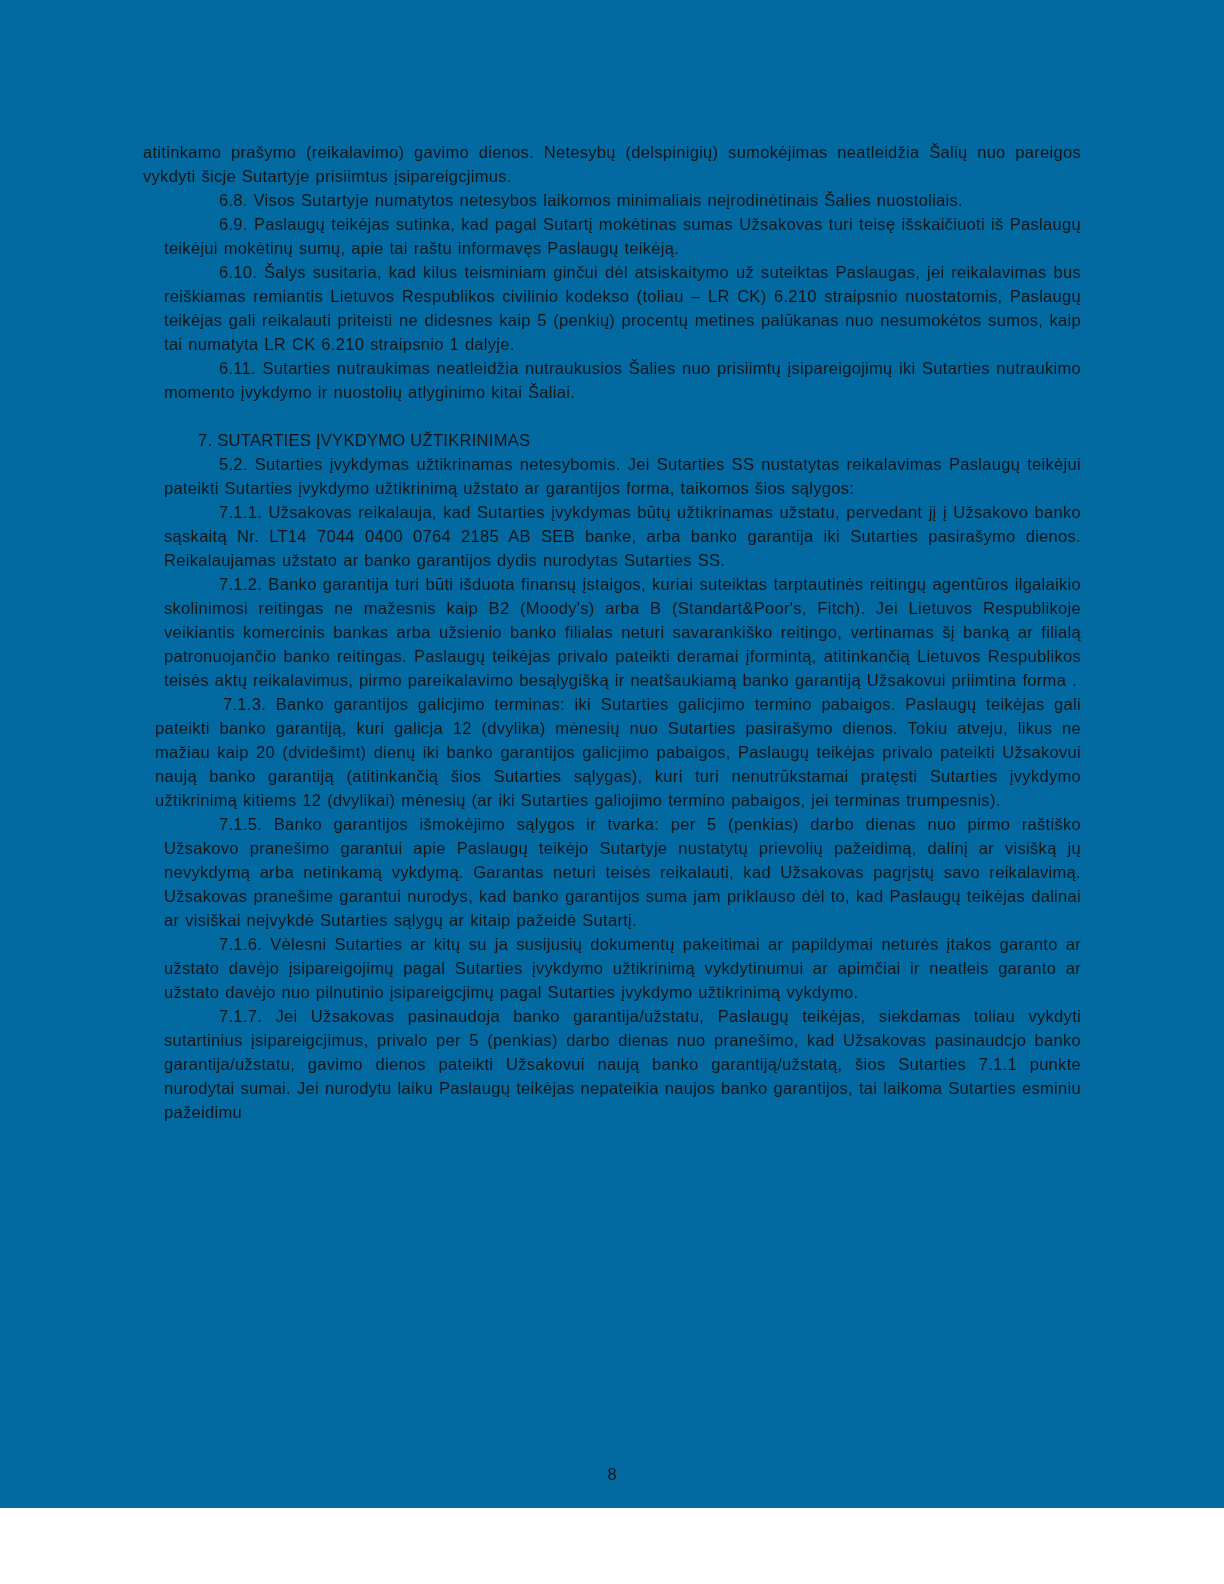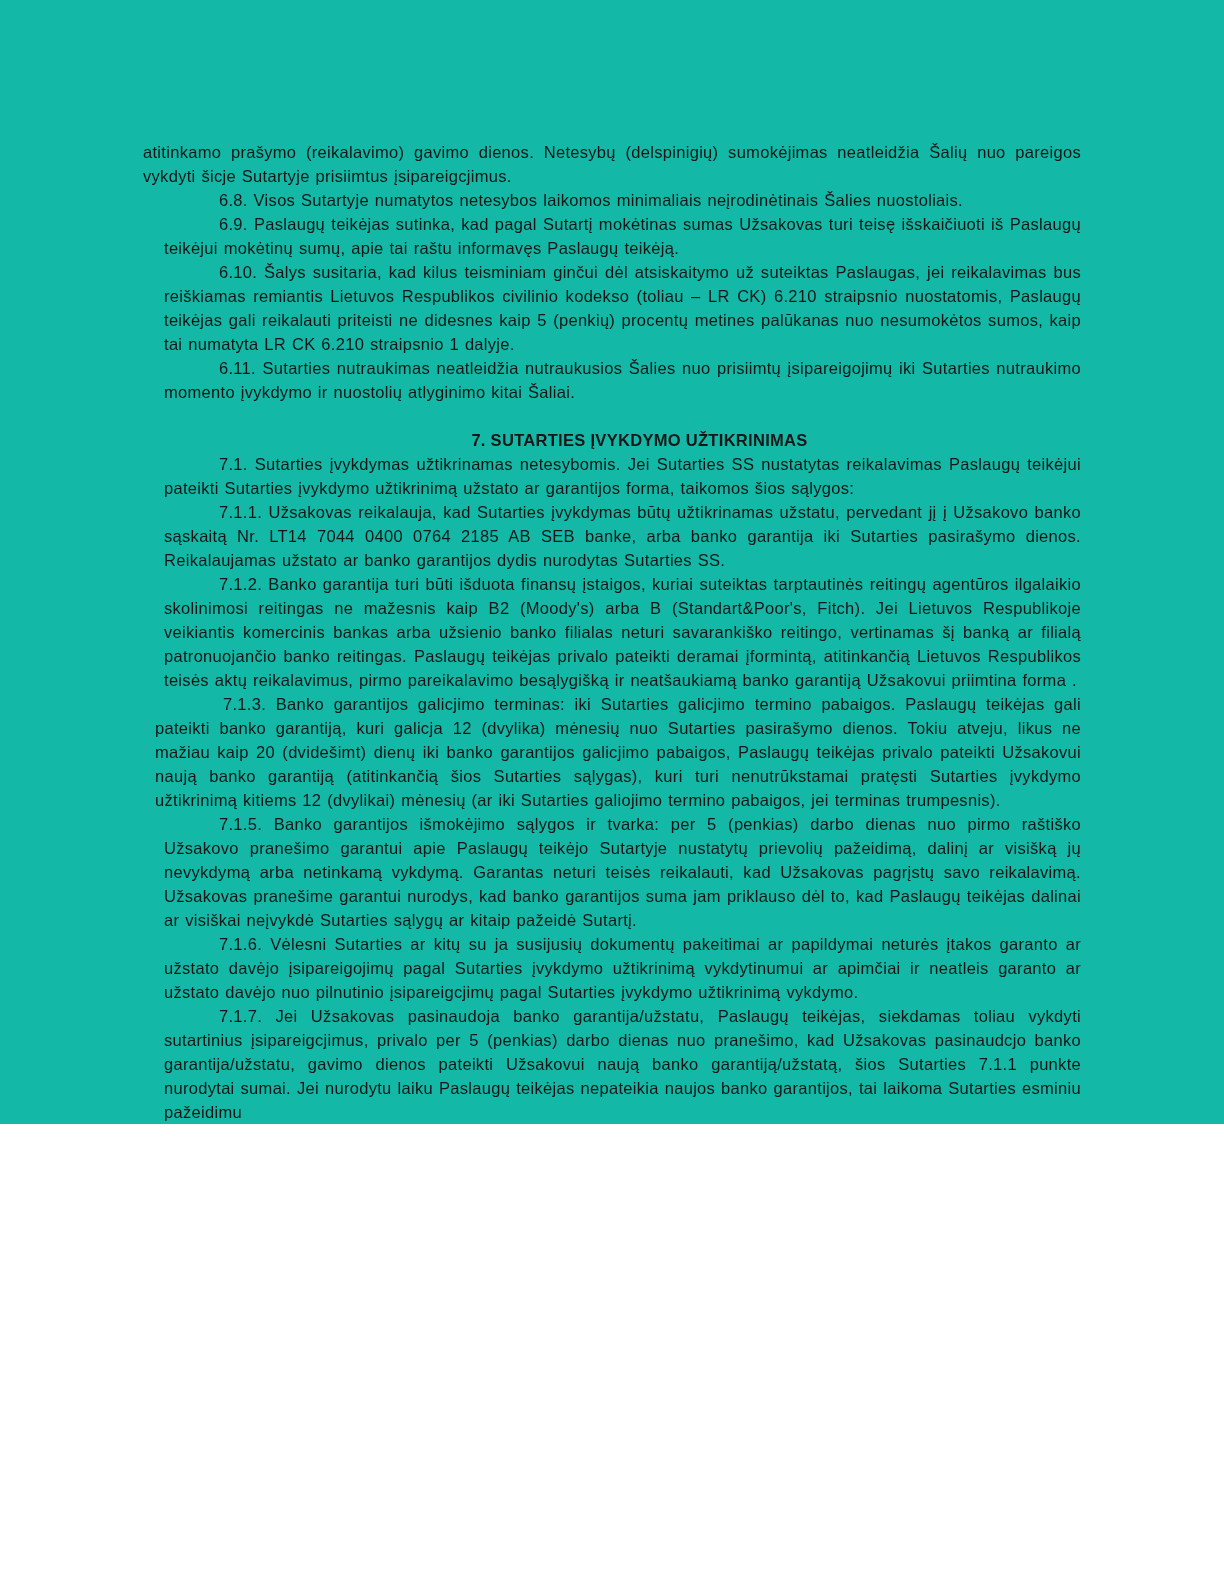--- a/index.html
+++ b/index.html
@@ -9,22 +9,22 @@
   }
   body {
     width: 1224px;
     height: 1584px;
     font-family: "Liberation Sans", "DejaVu Sans", sans-serif;
     color: #161616;
   }
   .page {
     position: relative;
     width: 1224px;
-    height: 1124px;
-    background: #14b8a6;
+    height: 1508px;
+    background: #0369a1;
     overflow: hidden;
   }
   .doc-body {
     position: absolute;
     left: 143px;
     top: 140px;
     width: 938px;
   }
   .para {
     margin: 0;
@@ -39,24 +39,23 @@
     margin-left: 21px;
   }
   .para.indent-deep {
     text-indent: 68px;
     margin-left: 12px;
   }
   .heading {
     margin: 24px 0 0 0;
     font-size: 16.5px;
     line-height: 24px;
-    font-weight: 700;
+    font-weight: 400;
     text-indent: 55px;
     letter-spacing: 0.3px;
-    text-align: center;
   }
   .page-number {
     position: absolute;
     left: 0;
     right: 0;
     top: 1462px;
     text-align: center;
     font-size: 16.5px;
     line-height: 24px;
   }
@@ -69,21 +68,21 @@
 
     <p class="para">atitinkamo prašymo (reikalavimo) gavimo dienos. Netesybų (delspinigių) sumokėjimas neatleidžia Šalių nuo pareigos vykdyti šicje Sutartyje prisiimtus įsipareigcjimus.</p>
 
     <p class="para indent">6.8. Visos Sutartyje numatytos netesybos laikomos minimaliais neįrodinėtinais Šalies nuostoliais.</p>
     <p class="para indent">6.9. Paslaugų teikėjas sutinka, kad pagal Sutartį mokėtinas sumas Užsakovas turi teisę išskaičiuoti iš Paslaugų teikėjui mokėtinų sumų, apie tai raštu informavęs Paslaugų teikėją.</p>
     <p class="para indent">6.10. Šalys susitaria, kad kilus teisminiam ginčui dėl atsiskaitymo už suteiktas Paslaugas, jei reikalavimas bus reiškiamas remiantis Lietuvos Respublikos civilinio kodekso (toliau – LR CK) 6.210 straipsnio nuostatomis, Paslaugų teikėjas gali reikalauti priteisti ne didesnes kaip 5 (penkių) procentų metines palūkanas nuo nesumokėtos sumos, kaip tai numatyta LR CK 6.210 straipsnio 1 dalyje.</p>
     <p class="para indent">6.11. Sutarties nutraukimas neatleidžia nutraukusios Šalies nuo prisiimtų įsipareigojimų iki Sutarties nutraukimo momento įvykdymo ir nuostolių atlyginimo kitai Šaliai.</p>
 
     <p class="heading">7. SUTARTIES ĮVYKDYMO UŽTIKRINIMAS</p>
 
-    <p class="para indent">7.1. Sutarties įvykdymas užtikrinamas netesybomis. Jei Sutarties SS nustatytas reikalavimas Paslaugų teikėjui pateikti Sutarties įvykdymo užtikrinimą užstato ar garantijos forma, taikomos šios sąlygos:</p>
+    <p class="para indent">5.2. Sutarties įvykdymas užtikrinamas netesybomis. Jei Sutarties SS nustatytas reikalavimas Paslaugų teikėjui pateikti Sutarties įvykdymo užtikrinimą užstato ar garantijos forma, taikomos šios sąlygos:</p>
     <p class="para indent">7.1.1. Užsakovas reikalauja, kad Sutarties įvykdymas būtų užtikrinamas užstatu, pervedant jį į Užsakovo banko sąskaitą Nr. LT14 7044 0400 0764 2185 AB SEB banke, arba banko garantija iki Sutarties pasirašymo dienos. Reikalaujamas užstato ar banko garantijos dydis nurodytas Sutarties SS.</p>
     <p class="para indent">7.1.2. Banko garantija turi būti išduota finansų įstaigos, kuriai suteiktas tarptautinės reitingų agentūros ilgalaikio skolinimosi reitingas ne mažesnis kaip B2 (Moody's) arba B (Standart&amp;Poor's, Fitch). Jei Lietuvos Respublikoje veikiantis komercinis bankas arba užsienio banko filialas neturi savarankiško reitingo, vertinamas šį banką ar filialą patronuojančio banko reitingas.   Paslaugų teikėjas privalo pateikti deramai įformintą, atitinkančią Lietuvos Respublikos teisės aktų reikalavimus, pirmo pareikalavimo besąlygišką ir neatšaukiamą banko garantiją Užsakovui priimtina forma .</p>
     <p class="para indent-deep">7.1.3. Banko garantijos galicjimo terminas: iki Sutarties galicjimo termino pabaigos. Paslaugų teikėjas gali pateikti banko garantiją, kuri galicja 12 (dvylika) mėnesių nuo Sutarties pasirašymo dienos. Tokiu atveju, likus ne mažiau kaip 20 (dvidešimt) dienų iki banko garantijos galicjimo pabaigos, Paslaugų teikėjas privalo pateikti Užsakovui naują banko garantiją (atitinkančią šios Sutarties sąlygas), kuri turi nenutrūkstamai pratęsti Sutarties įvykdymo užtikrinimą kitiems 12 (dvylikai) mėnesių (ar iki Sutarties galiojimo termino pabaigos, jei terminas trumpesnis).</p>
     <p class="para indent">7.1.5. Banko garantijos išmokėjimo sąlygos ir tvarka: per 5 (penkias) darbo dienas nuo pirmo raštiško Užsakovo pranešimo garantui apie Paslaugų teikėjo Sutartyje nustatytų prievolių pažeidimą, dalinį ar visišką jų nevykdymą arba netinkamą vykdymą. Garantas neturi teisės reikalauti, kad Užsakovas pagrįstų savo reikalavimą. Užsakovas pranešime garantui nurodys, kad banko garantijos suma jam priklauso dėl to, kad Paslaugų teikėjas dalinai ar visiškai neįvykdė Sutarties sąlygų ar kitaip pažeidė Sutartį.</p>
     <p class="para indent">7.1.6. Vėlesni Sutarties ar kitų su ja susijusių dokumentų pakeitimai ar papildymai neturės įtakos garanto ar užstato davėjo įsipareigojimų pagal Sutarties įvykdymo užtikrinimą vykdytinumui ar apimčiai ir neatleis garanto ar užstato davėjo nuo pilnutinio įsipareigcjimų pagal Sutarties įvykdymo užtikrinimą vykdymo.</p>
     <p class="para indent">7.1.7. Jei Užsakovas pasinaudoja banko garantija/užstatu, Paslaugų teikėjas, siekdamas toliau vykdyti sutartinius įsipareigcjimus, privalo per 5 (penkias) darbo dienas nuo pranešimo, kad Užsakovas pasinaudcjo banko garantija/užstatu, gavimo dienos pateikti Užsakovui naują banko garantiją/užstatą, šios Sutarties 7.1.1 punkte nurodytai sumai. Jei nurodytu laiku Paslaugų teikėjas nepateikia naujos banko garantijos, tai laikoma Sutarties esminiu pažeidimu</p>
 
   </div>
 
   <div class="page-number">8</div>

